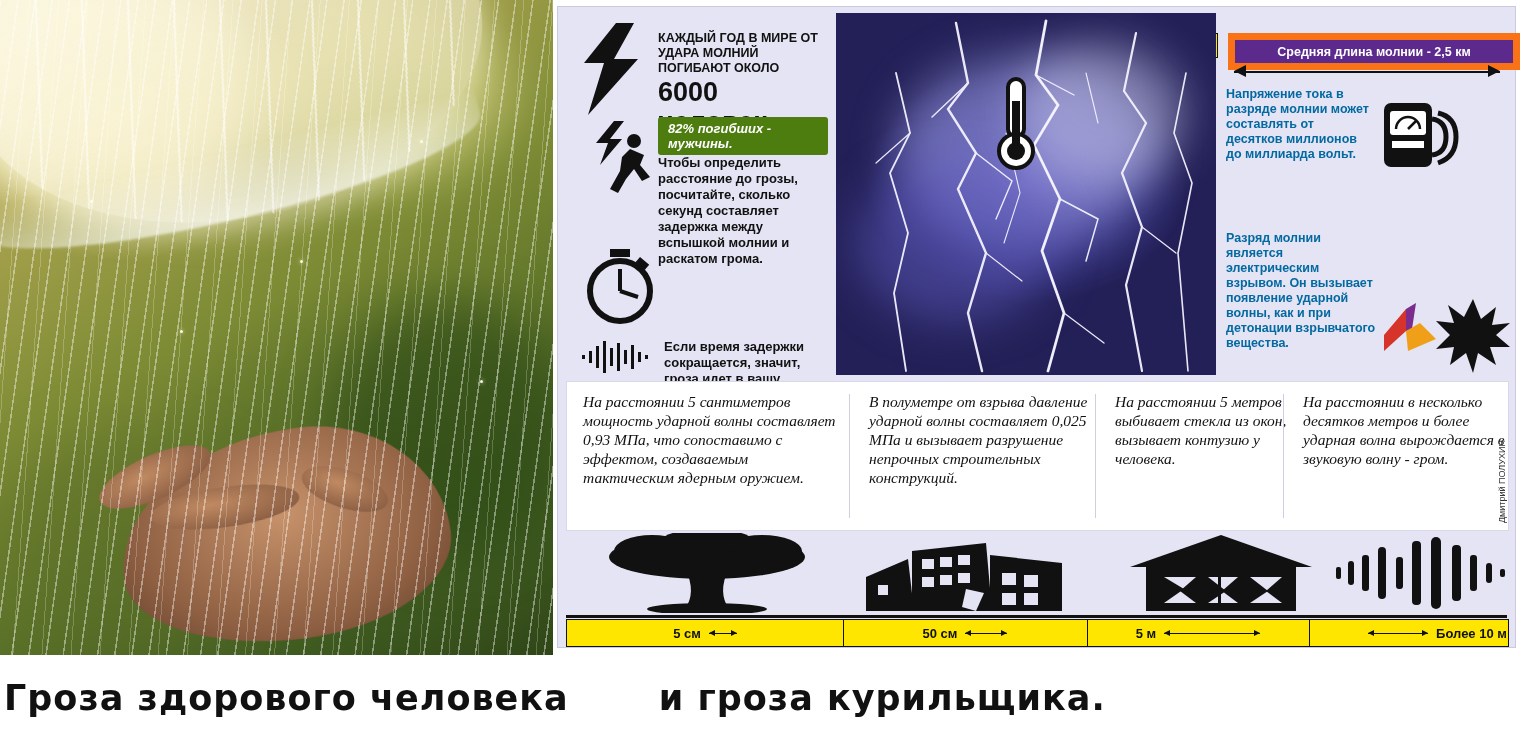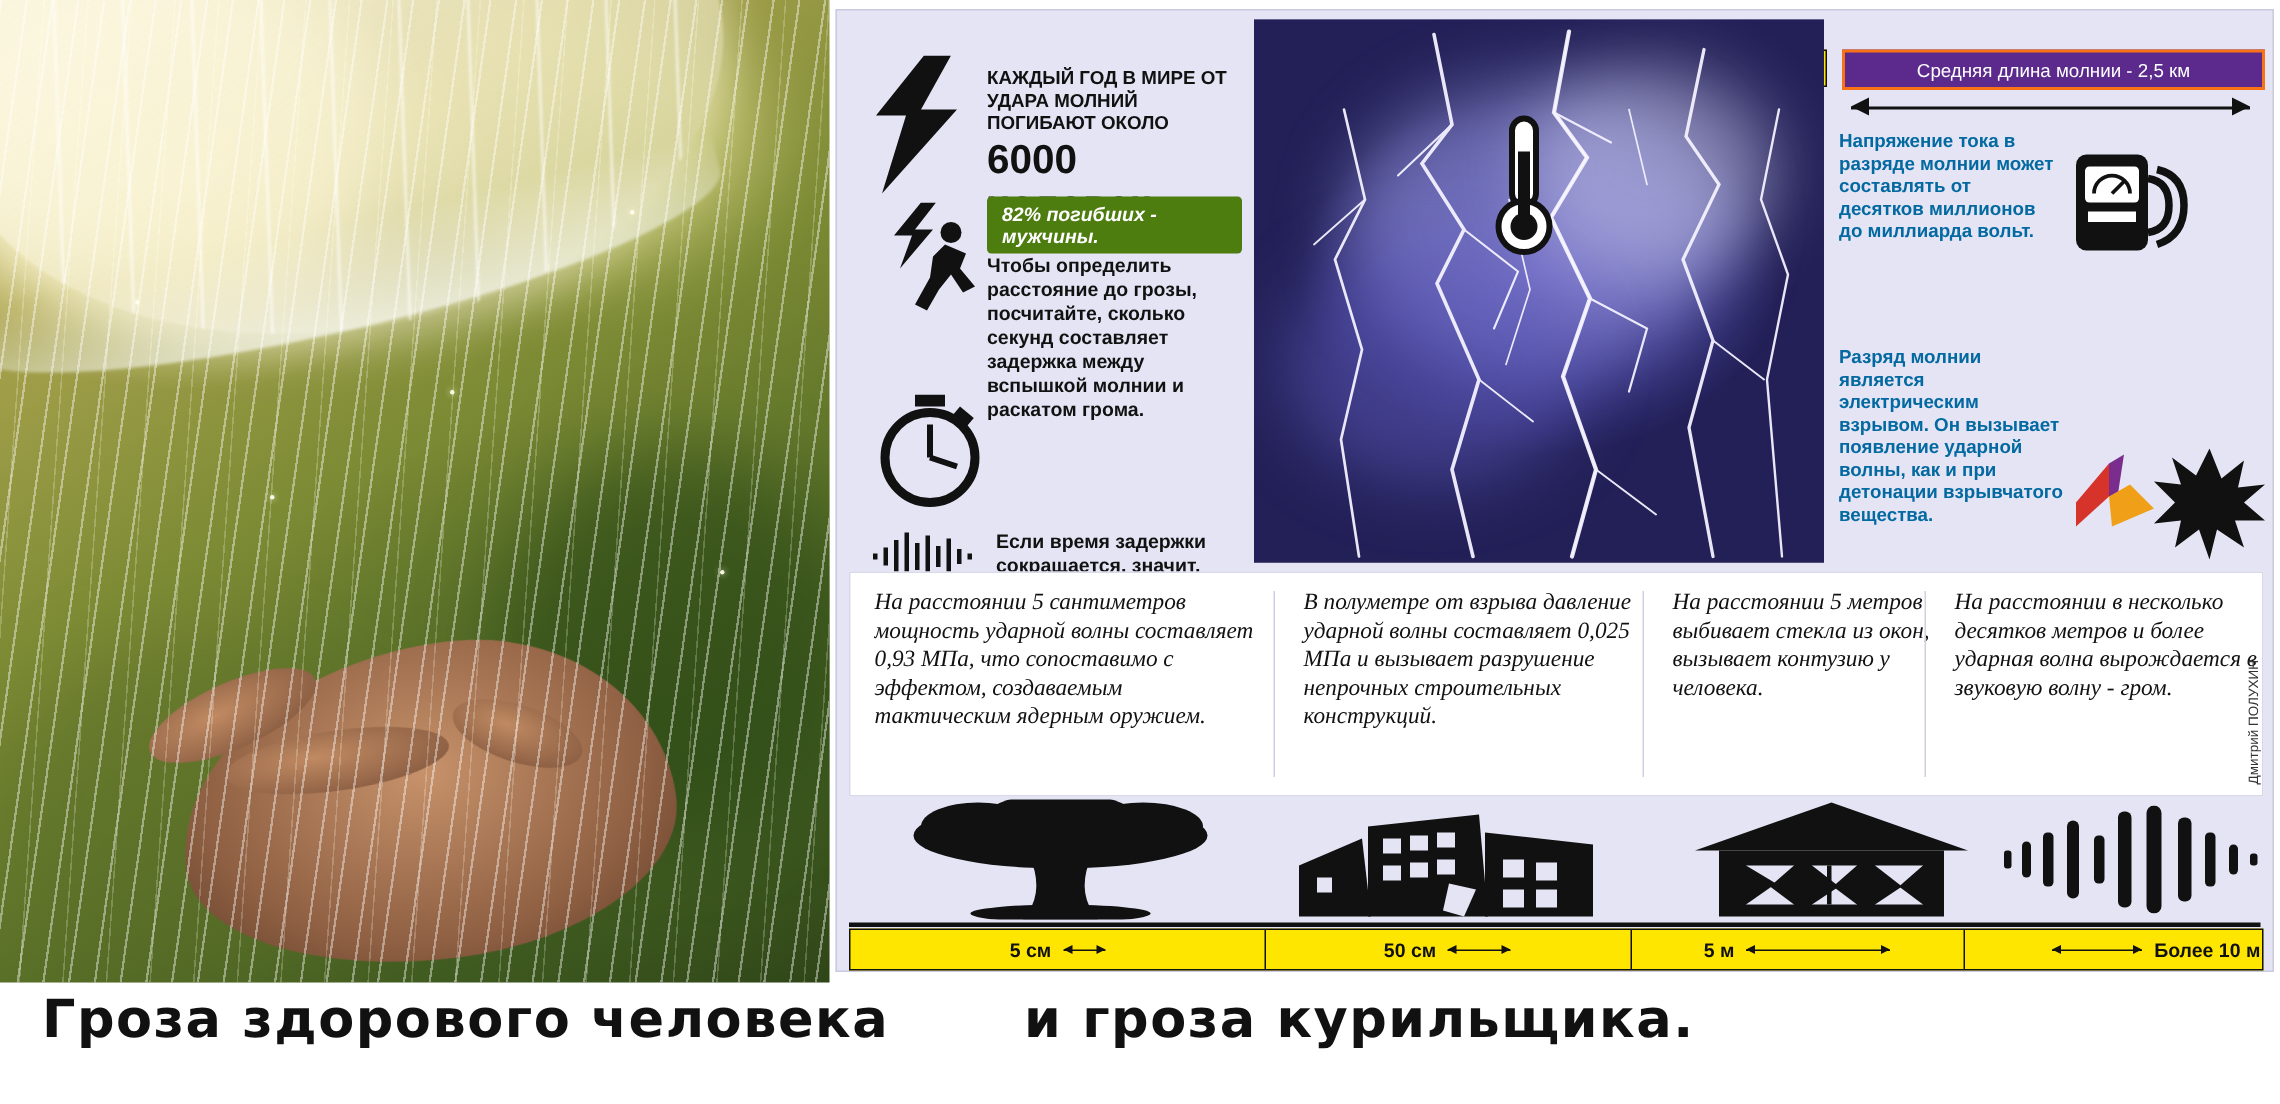--- a/index.html
+++ b/index.html
@@ -51,28 +51,28 @@
     background-image:
       repeating-linear-gradient(98deg, rgba(255,255,255,.55) 0 1.5px, rgba(255,255,255,0) 1.5px 17px),
       repeating-linear-gradient(94deg, rgba(255,255,240,.30) 0 1px, rgba(255,255,255,0) 1px 29px);
     opacity:.75;}
   .drop{position:absolute;width:3px;height:3px;border-radius:50%;background:rgba(255,255,235,.95);box-shadow:0 0 4px rgba(255,255,220,.9);}
 
   
   .caption{
     position:absolute;left:0;top:660px;width:1384px;height:76px;background:#fff;
     font-family:"DejaVu Sans",sans-serif;font-weight:bold;font-size:35px;color:#111;
-    letter-spacing:1px;display:flex;margin-left:24px;
+    letter-spacing:1px;display:flex;align-items:center;
   }
   .cap-a{margin-left:4px;}
   .cap-b{margin-left:90px;}
 
   
   .info{position:absolute;left:557px;top:6px;width:957px;height:640px;background:#e4e4f4;border:1px solid #c9c9e0;}
-  .info .col-left{position:absolute;left:8px;top:24px;width:262px;height:362px;}
+  .info .col-left{position:absolute;left:8px;top:10px;width:262px;height:362px;}
   .lightning-photo{
     position:absolute;left:278px;top:6px;width:380px;height:362px;overflow:hidden;
     background:
       radial-gradient(ellipse 200px 150px at 190px 170px, #5b52b8 0%, #3c3a8a 45%, #232058 80%),
       linear-gradient(180deg,#6b6fae 0%,#4a4a93 30%,#2e2c68 70%,#1d1b45 100%);
   }
   .lp-cloud{position:absolute;border-radius:50%;filter:blur(22px);}
   .lc1{left:60px;top:40px;width:260px;height:190px;background:rgba(150,150,220,.55);}
   .lc2{left:20px;top:150px;width:200px;height:160px;background:rgba(90,85,180,.55);}
   .lc3{left:180px;top:30px;width:170px;height:140px;background:rgba(210,210,245,.45);}
@@ -90,22 +90,22 @@
   .yb-cell{position:absolute;top:0;height:26px;display:flex;align-items:center;justify-content:center;gap:8px;
     font-family:"Liberation Sans",sans-serif;font-size:13px;color:#111;font-weight:bold;}
   .yb-div{position:absolute;top:0;width:1px;height:26px;background:#111;}
   .arrow{display:inline-block;position:relative;height:1px;background:#111;}
   .arrow:before,.arrow:after{content:"";position:absolute;top:-3px;width:0;height:0;border-top:3.5px solid transparent;border-bottom:3.5px solid transparent;}
   .arrow:before{left:0;border-right:6px solid #111;}
   .arrow:after{right:0;border-left:6px solid #111;}
 
   .hdr-yellow{position:absolute;left:318px;top:26px;width:340px;height:23px;background:#ffe600;border:1px solid #111;
     display:flex;align-items:center;justify-content:center;font-size:12.5px;font-weight:bold;color:#111;text-align:center;}
-  .hdr-purple{position:absolute;left:670px;top:26px;width:278px;height:23px;background:#5b2a8c;border:2px solid #f97316;
-    display:flex;align-items:center;justify-content:center;font-size:12.5px;font-weight:normal;color:#fff;}
+  .hdr-purple{position:absolute;left:670px;top:26px;width:278px;height:23px;background:#5b2a8c;border:7px solid #f97316;
+    display:flex;align-items:center;justify-content:center;font-size:12.5px;font-weight:bold;color:#fff;}
 
   .sub-arrow{position:absolute;left:676px;top:58px;width:266px;height:12px;}
   .sub-arrow .line{position:absolute;left:0;top:6px;width:266px;height:2px;background:#111;}
   .sub-arrow .lh{position:absolute;left:0;top:0;width:0;height:0;border-top:6px solid transparent;border-bottom:6px solid transparent;border-right:12px solid #111;}
   .sub-arrow .rh{position:absolute;right:0;top:0;width:0;height:0;border-top:6px solid transparent;border-bottom:6px solid transparent;border-left:12px solid #111;}
 
   .txt{font-family:"Liberation Sans",sans-serif;color:#111;}
   .t-small{font-size:12.5px;line-height:15px;font-weight:bold;}
   .t-big{font-size:27px;font-weight:bold;line-height:30px;}
   .t-body{font-size:13px;line-height:16px;font-weight:bold;}

